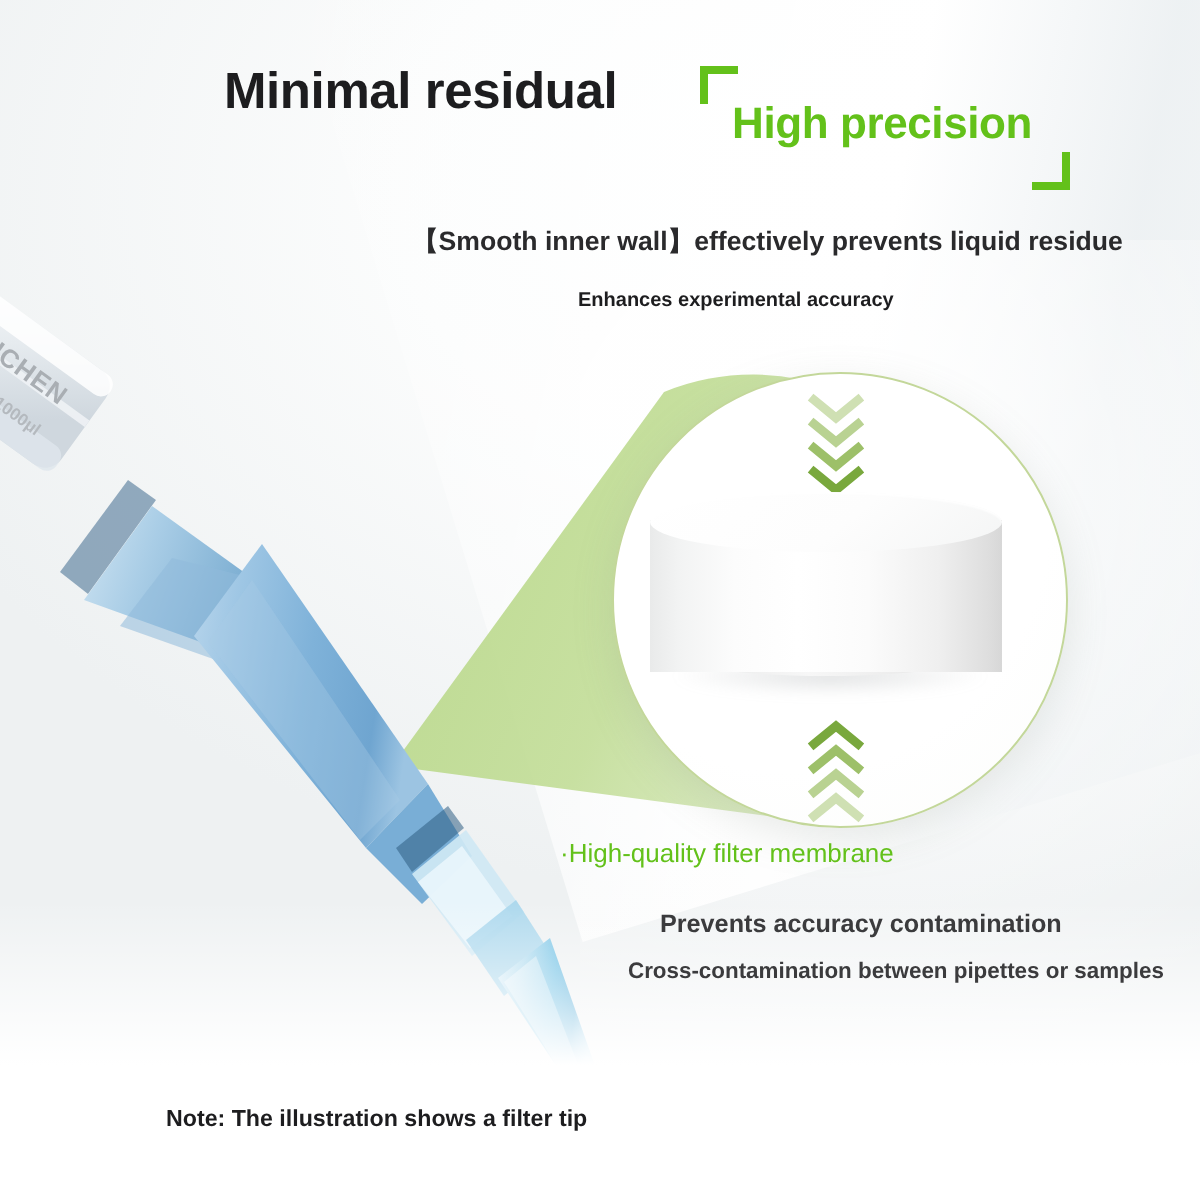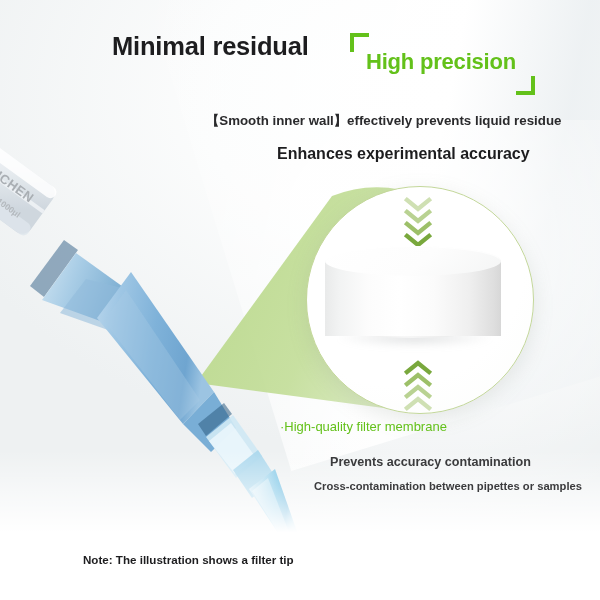--- a/index.html
+++ b/index.html
@@ -87,22 +87,22 @@
     position: absolute;
     left: 186px; top: 112px;
     font-size: 13.3px;
     font-weight: bold;
     color: #2a2a2c;
     white-space: nowrap;
     margin-left: 20px;
   }
   .sub2 {
     position: absolute;
-    left: 277px; top: 145px;
-    font-size: 16px;
+    left: 289px; top: 145px;
+    font-size: 10px;
     font-weight: bold;
     color: #1d1d1f;
     white-space: nowrap;
   }
 
   .feature-title {
     position: absolute;
     left: 280px; top: 419px;
     font-size: 13px;
     font-weight: normal;

